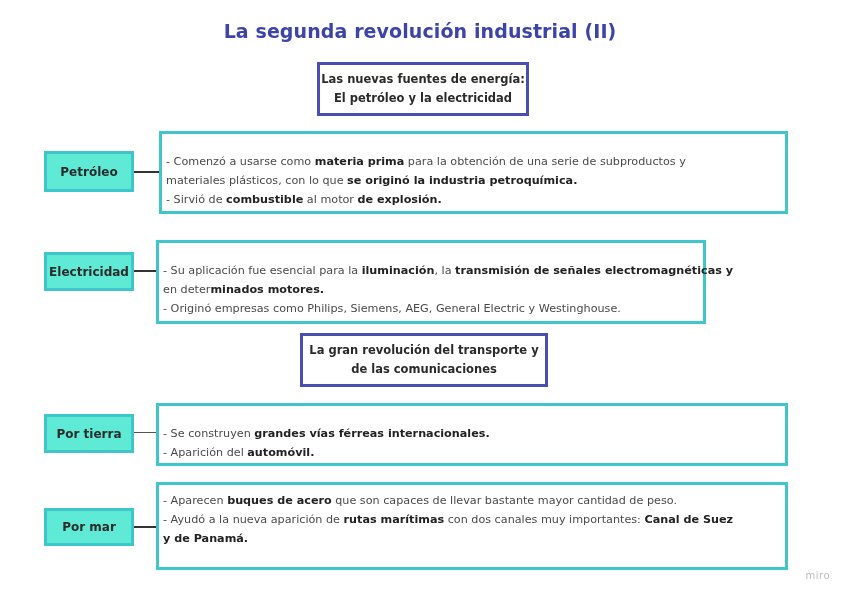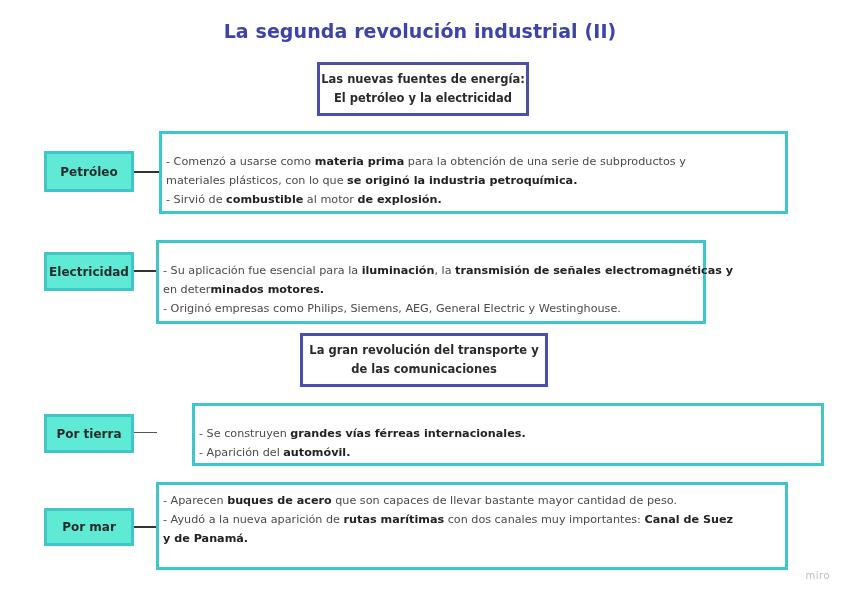--- a/index.html
+++ b/index.html
@@ -128,21 +128,21 @@
 
 <div class="header-box transport">
   <div>La gran revolución del transporte y</div>
   <div>de las comunicaciones</div>
 </div>
 
 <div class="label-box" style="left:44px; top:414px; width:90px; height:39px;">
   <span>Por tierra</span>
 </div>
 <div class="connector" style="left:134px; top:432px; width:23px; height:1px; background:#555;"></div>
-<div class="content-box" id="box-tierra" style="left:156px; top:403px; width:632px; height:63px;margin-left:36px;">
+<div class="content-box" id="box-tierra" style="left:156px; top:403px; width:632px; height:63px;">
     <div class="line"><span>- Se construyen </span><b>grandes vías férreas internacionales.</b></div>
     <div class="line"><span>- Aparición del </span><b>automóvil.</b></div>
   </div>
 
 <div class="label-box" style="left:44px; top:508px; width:90px; height:38px;">
   <span>Por mar</span>
 </div>
 <div class="connector" style="left:134px; top:526px; width:23px;"></div>
 <div class="content-box" id="box-mar" style="left:156px; top:482px; width:632px; height:88px; padding-top:6px;">
     <div class="line"><span>- Aparecen </span><b>buques de acero</b><span> que son capaces de llevar bastante mayor cantidad de peso.</span></div>

